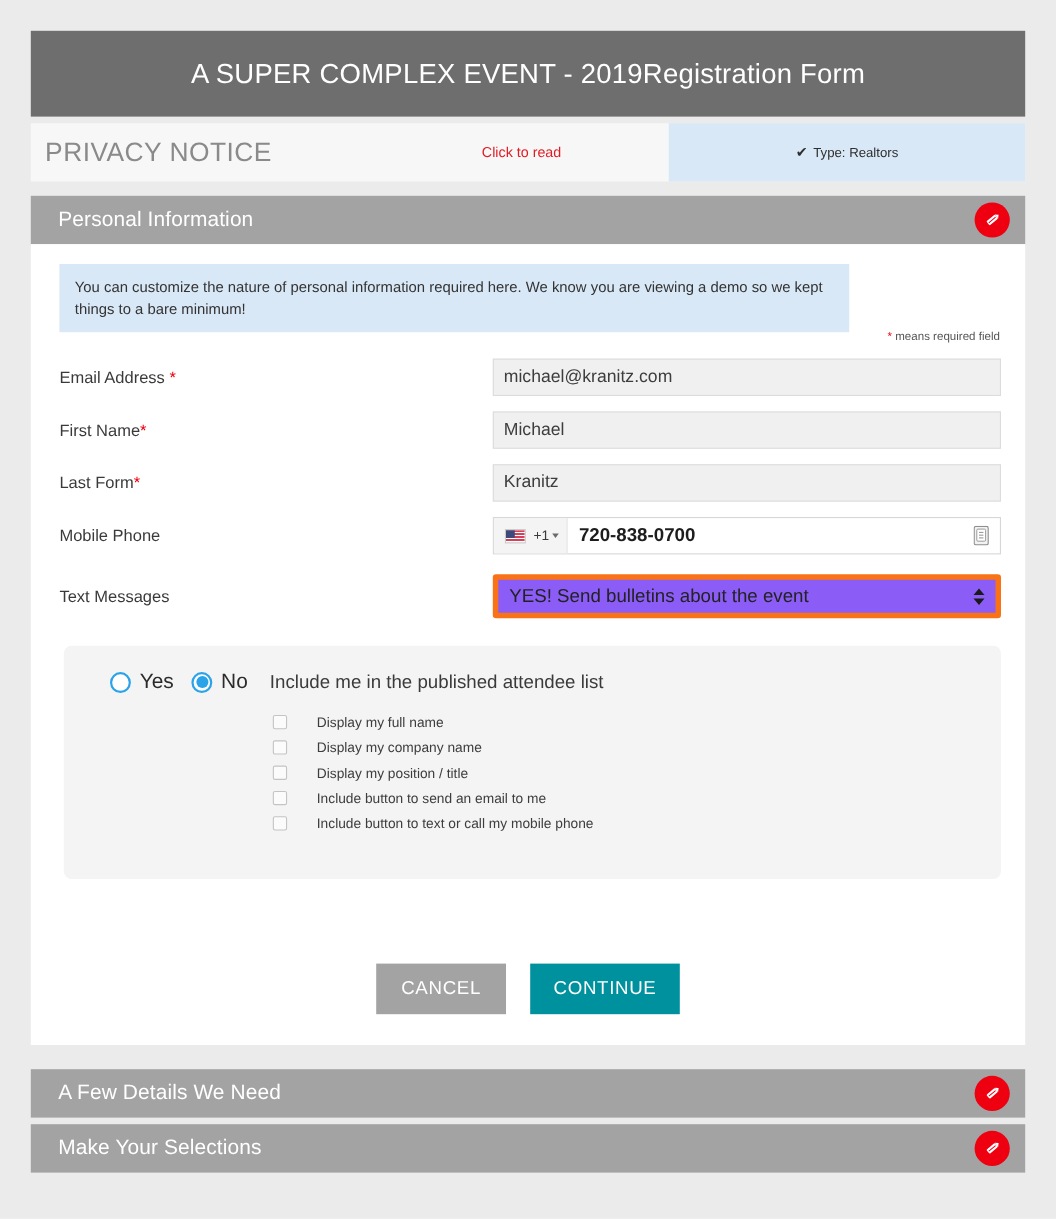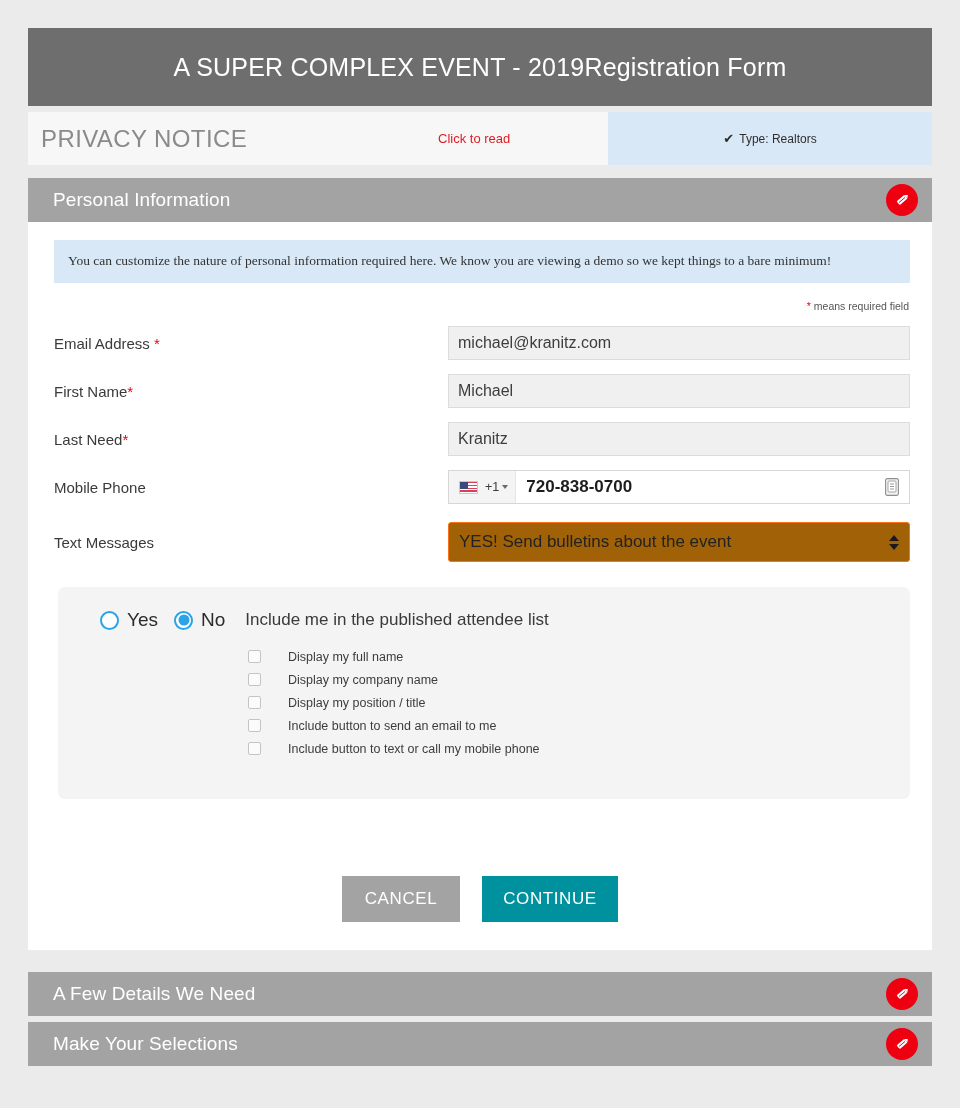--- a/index.html
+++ b/index.html
@@ -132,28 +132,27 @@
     width: 904px;
     height: 728px;
     background: #ffffff;
     box-sizing: border-box;
   }
 
   .info-box {
     position: absolute;
     left: 26px;
     top: 18px;
-    width: 856px;
+    width: 718px;
     box-sizing: border-box;
     background: #d9e8f6;
     padding: 11px 14px 12px 14px;
     font-size: 13.5px;
     color: #333333;
     line-height: 1.45;
-    font-family: Liberation Serif, serif;
   }
 
   .req-note {
     position: absolute;
     right: 23px;
     top: 78px;
     font-size: 10.5px;
     color: #555555;
   }
   .req-note .star { color: #ee0011; }
@@ -260,22 +259,22 @@
   .phone-icon {
     width: 14px; height: 18px;
     margin-right: 10px;
     flex: 0 0 auto;
   }
 
   
   .select-wrap {
     position: relative;
     height: 40px;
-    background: #a16207;
-    border: 1px solid #f97316;
+    background: #8b5cf6;
+    border: 5px solid #f97316;
     border-radius: 3px;
     box-sizing: border-box;
     display: flex;
     align-items: center;
     cursor: pointer;
   }
   .select-value {
     flex: 1;
     padding: 0 10px;
     font-size: 17px;
@@ -455,21 +454,21 @@
       <div class="field-label">
         <span>First Name</span><span class="star">*</span>
       </div>
       <div class="field-control">
         <input class="text-input" type="text" value="Michael" style="">
       </div>
     </div>
 
     <div class="field-row" id="row-last">
       <div class="field-label">
-        <span>Last Need</span><span class="star">*</span>
+        <span>Last Form</span><span class="star">*</span>
       </div>
       <div class="field-control">
         <input class="text-input" type="text" value="Kranitz" style="">
       </div>
     </div>
 
     <div class="field-row" id="row-phone">
       <div class="field-label">Mobile Phone</div>
       <div class="field-control">
         <div class="phone-group">

